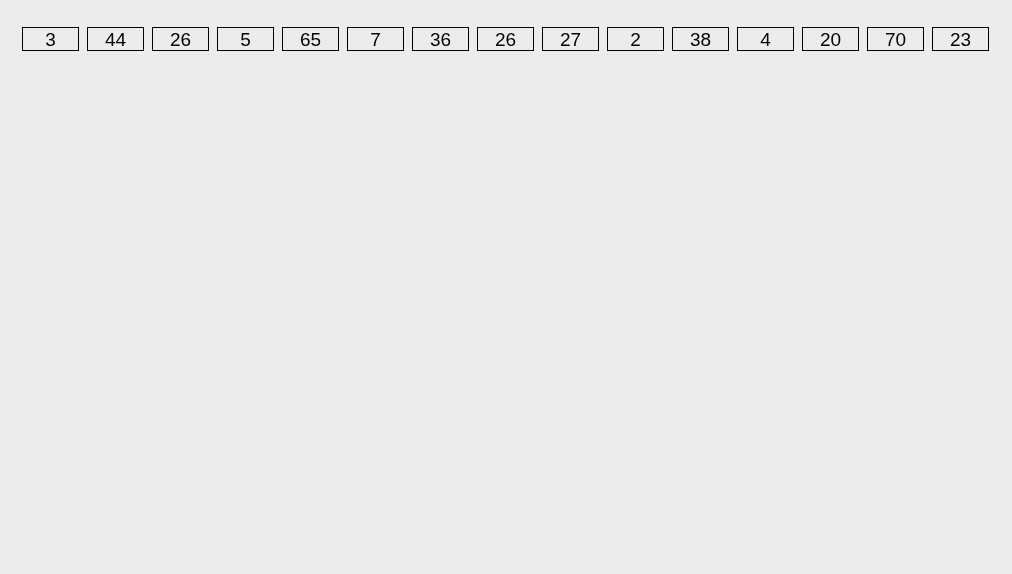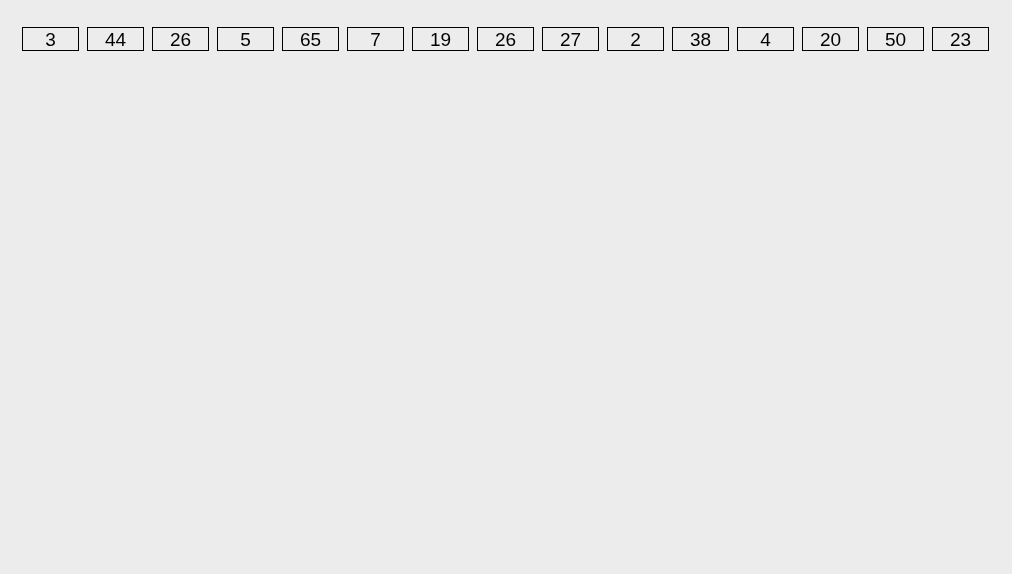--- a/index.html
+++ b/index.html
@@ -49,39 +49,39 @@
   <div class="cell">
       <span>5</span>
     </div>
   <div class="cell">
       <span>65</span>
     </div>
   <div class="cell">
       <span>7</span>
     </div>
   <div class="cell">
-      <span>19</span>
+      <span>36</span>
     </div>
   <div class="cell">
       <span>26</span>
     </div>
   <div class="cell">
       <span>27</span>
     </div>
   <div class="cell">
       <span>2</span>
     </div>
   <div class="cell">
       <span>38</span>
     </div>
   <div class="cell">
       <span>4</span>
     </div>
   <div class="cell">
       <span>20</span>
     </div>
   <div class="cell">
-      <span>50</span>
+      <span>70</span>
     </div>
   <div class="cell">
       <span>23</span>
     </div>
 </div>
 
 </body></html>

